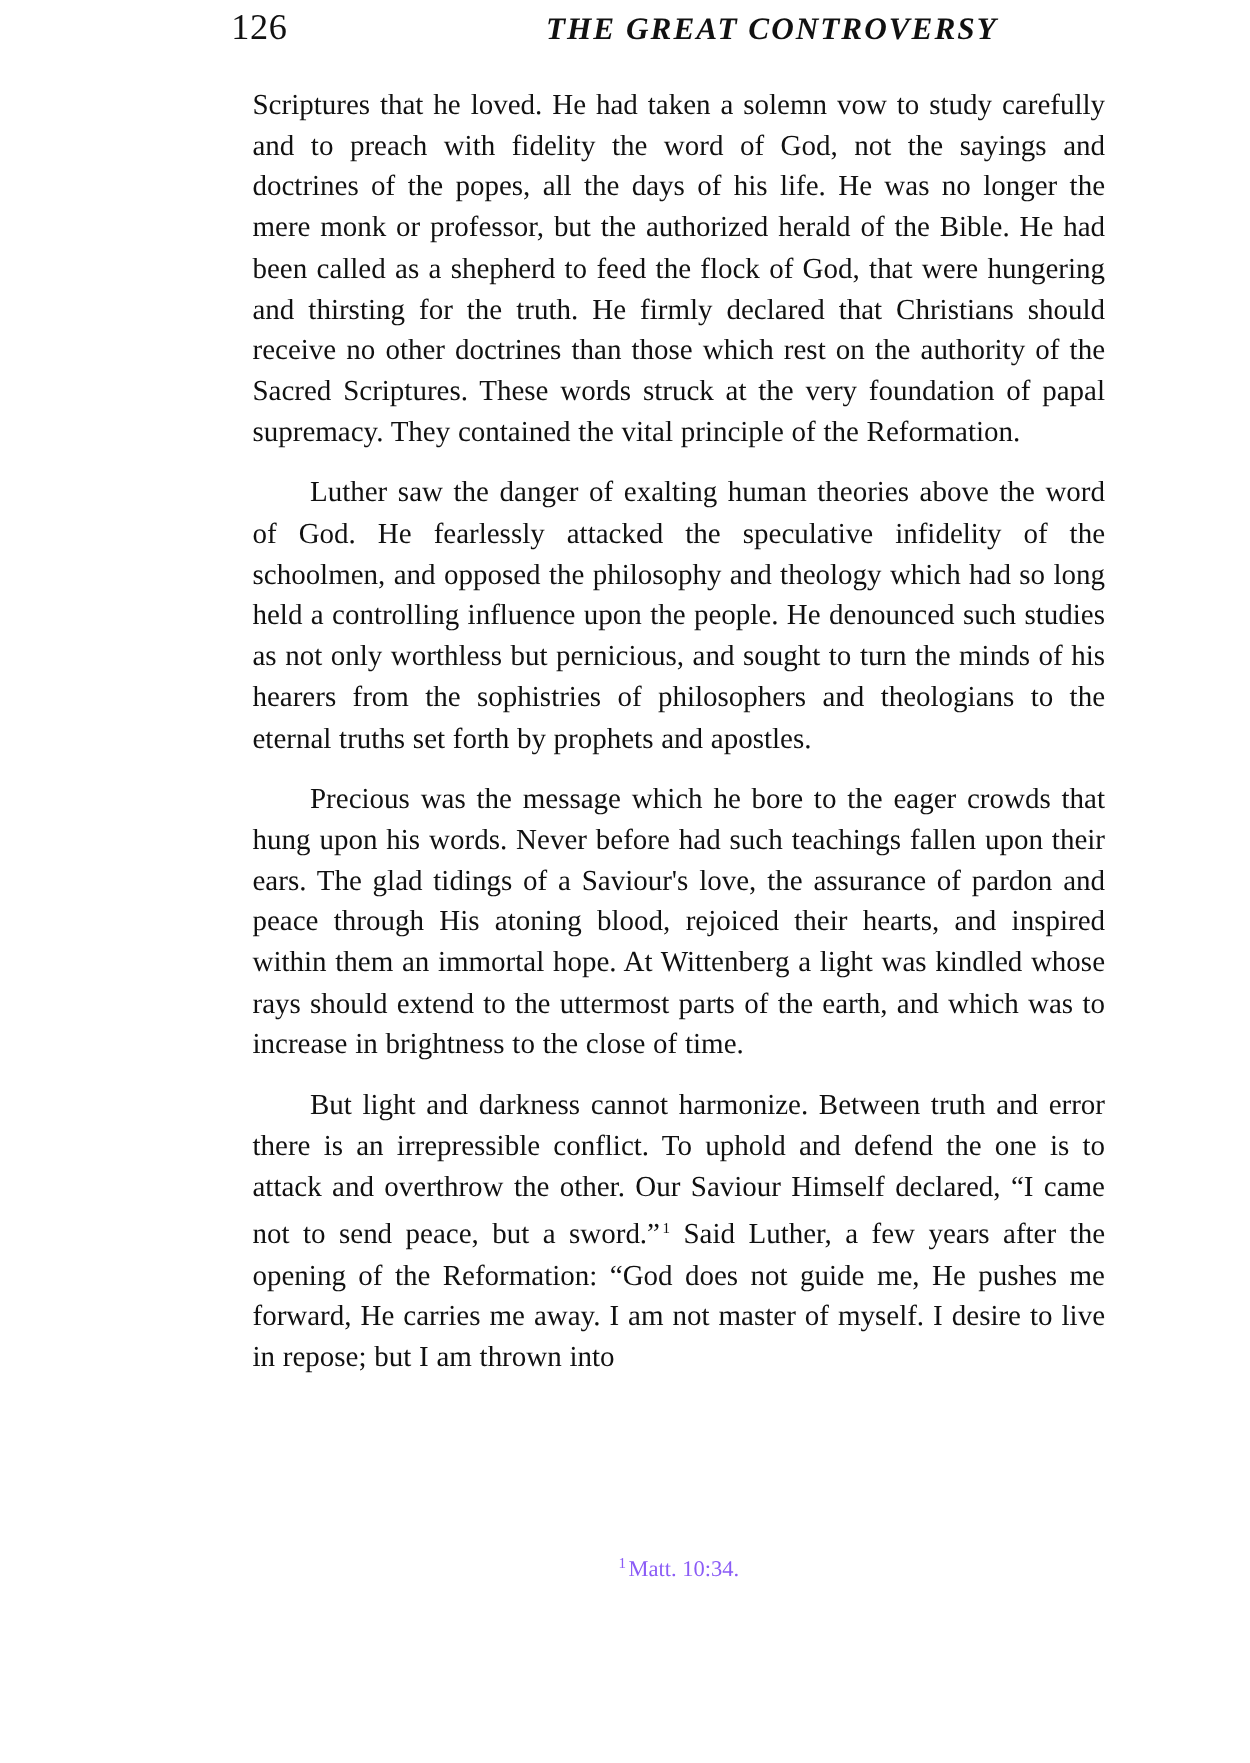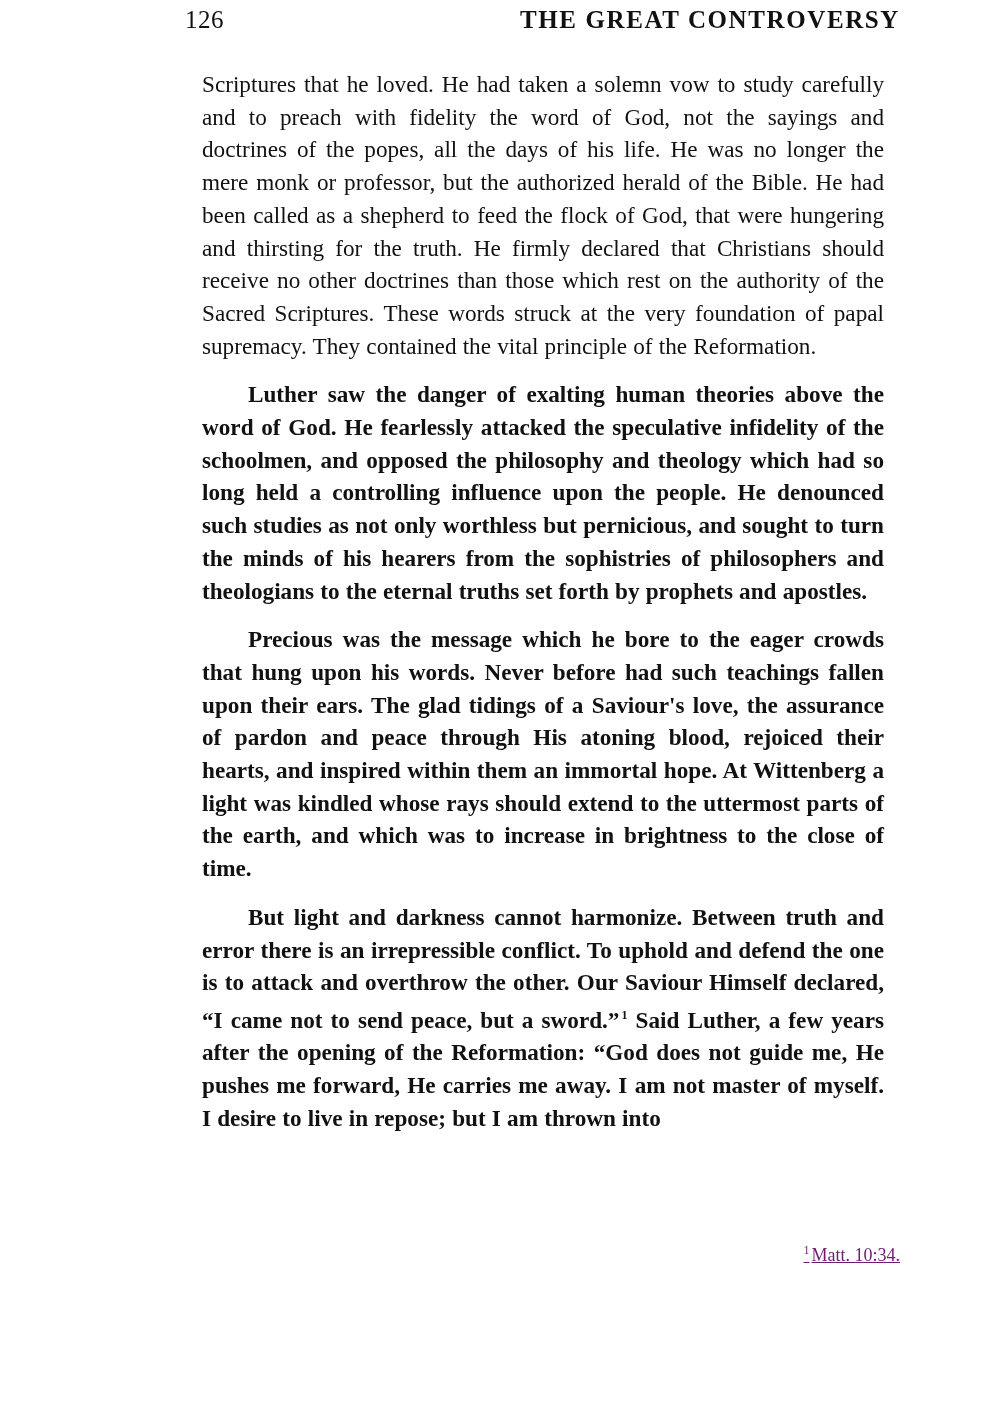--- a/index.html
+++ b/index.html
@@ -24,29 +24,30 @@
     position: absolute;
     top: 6px;
     left: 185px;
     width: 715px;
     height: 34px;
     display: flex;
     align-items: baseline;
   }
   .folio {
     font-family: "Liberation Serif", serif;
-    font-size: 25px;
+    font-size: 29px;
     letter-spacing: 0.5px;
     color: #111;
     width: 120px;
   }
   .running-title {
     flex: 1;
-    text-align: right;
+    text-align: center;
     font-family: "Liberation Serif", serif;
+    font-style: italic;
     font-weight: bold;
     font-size: 25px;
     letter-spacing: 1.6px;
     color: #111;
     padding-left: 30px;
     white-space: nowrap;
   }
   .body-block {
     position: absolute;
     top: 52px;
@@ -58,31 +59,29 @@
     font-size: 23.2px;
     line-height: 32.7px;
     text-align: justify;
     text-justify: inter-word;
     color: #111;
     hyphens: none;
     word-spacing: 0.4px;
   }
   p.para.indent {
     text-indent: 46px;
-    font-weight: bold;
   }
   .footnote {
     position: absolute;
     top: 1243px;
     left: 186px;
     width: 714px;
-    text-align: right;
+    text-align: center;
     font-size: 18px;
-    color: #701a75;
-    text-decoration: underline;
+    color: #8b5cf6;
   }
   .footnote sup {
     font-size: 12px;
     vertical-align: super;
     padding-right: 2px;
   }
   sup.fnref {
     font-size: 12px;
     vertical-align: super;
     padding-left: 2px;

